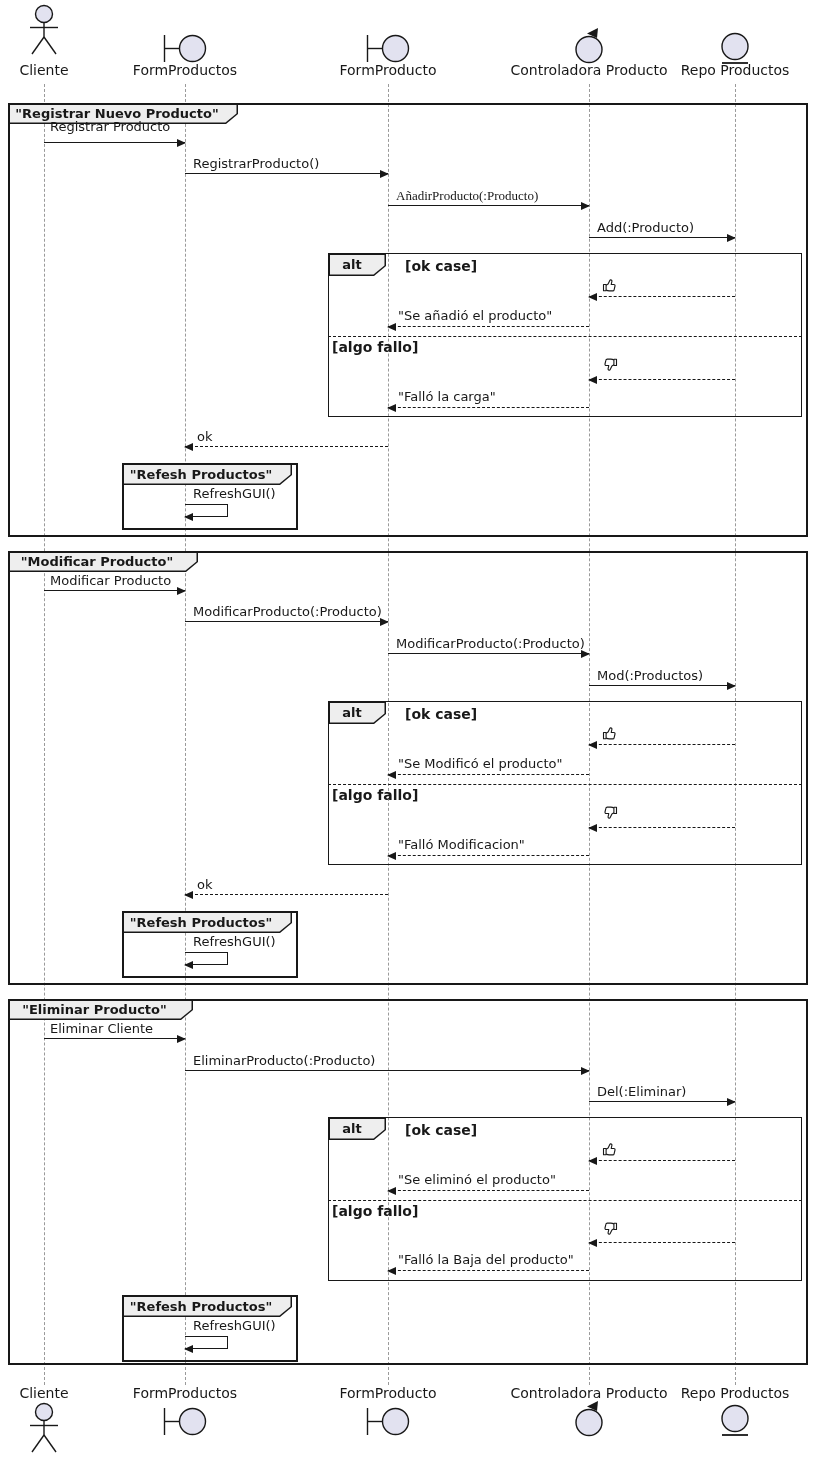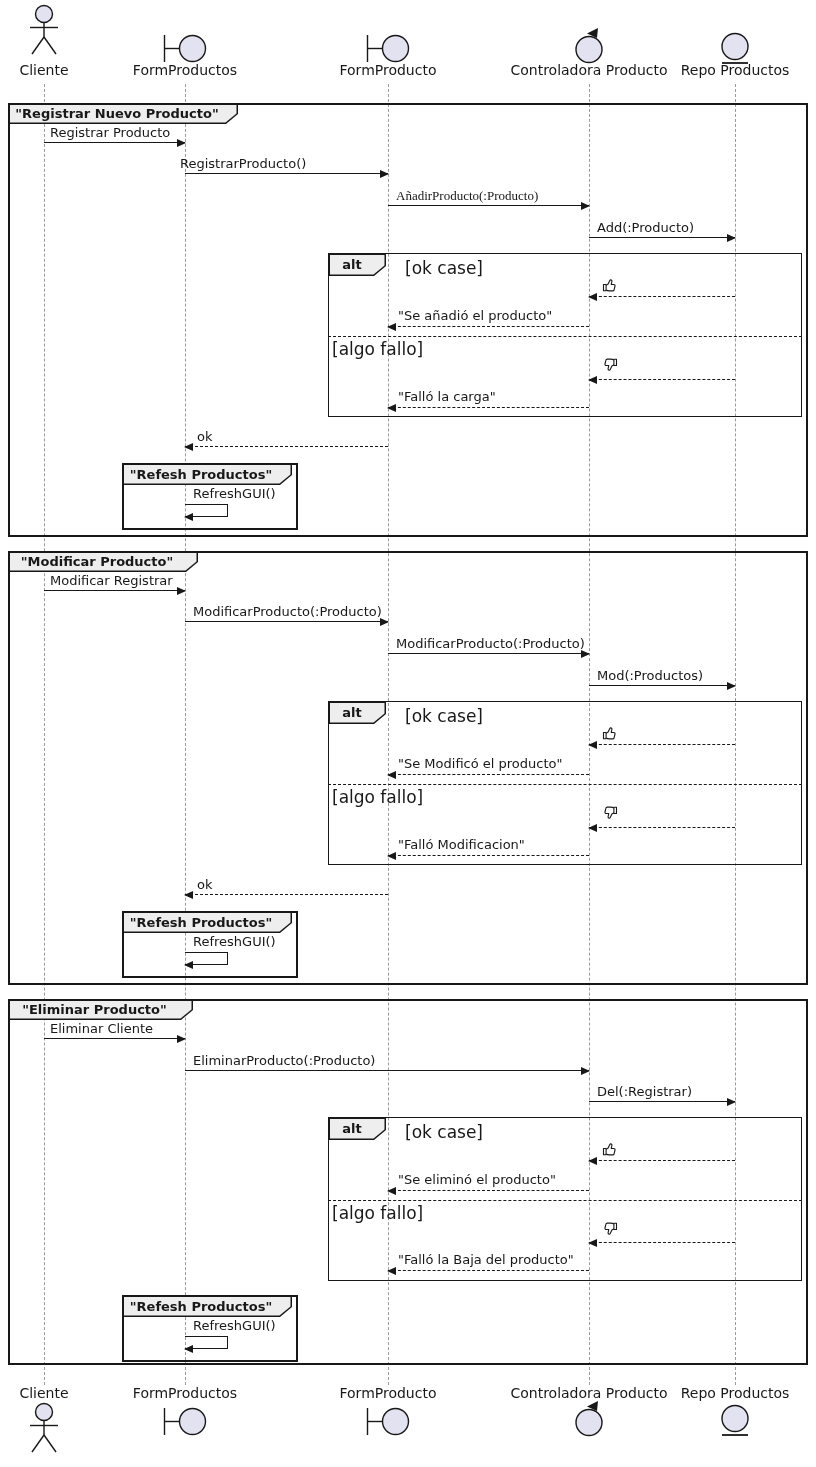--- a/index.html
+++ b/index.html
@@ -15,21 +15,21 @@
   .tabL{position:absolute;inset:0;display:flex;align-items:center;justify-content:center;
         font-weight:bold;font-size:13px;padding-right:12px;white-space:nowrap;}
   .tabL.op{padding-right:10px;}
   .msg{position:absolute;font-size:13px;white-space:nowrap;}
   .arr{position:absolute;height:0;border-top:1px solid #181818;}
   .arr.d{border-top-style:dashed;}
   .h{position:absolute;width:0;height:0;border-top:4px solid transparent;border-bottom:4px solid transparent;}
   .h.r{right:-1px;top:-4.5px;border-left:9px solid #181818;}
   .h.l{left:-1px;top:-4.5px;border-right:9px solid #181818;}
   .h.lb{left:-1px;bottom:-4.5px;border-right:9px solid #181818;}
-  .guard{position:absolute;font-size:17px;font-weight:normal;white-space:nowrap;}
+  .guard{position:absolute;font-size:14px;font-weight:bold;white-space:nowrap;}
   .divider{position:absolute;height:0;border-top:1px dashed #181818;}
   .selfloop{position:absolute;border:1px solid #181818;border-left:none;box-sizing:border-box;}
   .icon{position:absolute;}
   svg{display:block;}
 </style>
 </head>
 <body>
 
 <div class="stage">
 
@@ -79,26 +79,26 @@
   <div class="pname" style="left:388px;top:62px;">FormProducto</div>
   <div class="pname" style="left:589px;top:62px;">Controladora Producto</div>
   <div class="pname" style="left:735px;top:62px;">Repo Productos</div>
 
   <div class="frame" style="left:8px;top:103px;width:800px;height:434px;"></div>
   <div class="tabO" style="left:8px;top:103px;width:230px;height:21px;">
     <div class="tabI"></div>
     <div class="tabL">"Registrar Nuevo Producto"</div>
   </div>
 
-  <div class="msg" style="left:50px;top:125px;">Registrar Producto</div>
+  <div class="msg" style="left:50px;top:119px;">Registrar Producto</div>
   <div class="arr" style="left:44px;top:142px;width:141px;">
       <span class="h r"></span>
     </div>
 
-  <div class="msg" style="left:180px;top:156px;">RegistrarProducto()</div>
+  <div class="msg" style="left:193px;top:156px;">RegistrarProducto()</div>
   <div class="arr" style="left:185px;top:173px;width:203px;">
       <span class="h r"></span>
     </div>
 
   <div class="msg" style="left:396px;top:188px;font-family:Liberation Serif, serif;">AñadirProducto(:Producto)</div>
   <div class="arr" style="left:388px;top:205px;width:201px;">
       <span class="h r"></span>
     </div>
 
   <div class="msg" style="left:597px;top:220px;">Add(:Producto)</div>
@@ -162,21 +162,21 @@
   <div class="selfloop" style="left:185px;top:504px;width:43px;height:13px;">
       <span class="h lb"></span>
     </div>
 
   <div class="frame" style="left:8px;top:551px;width:800px;height:434px;"></div>
   <div class="tabO" style="left:8px;top:551px;width:190px;height:21px;">
     <div class="tabI"></div>
     <div class="tabL">"Modificar Producto"</div>
   </div>
 
-  <div class="msg" style="left:50px;top:573px;">Modificar Registrar</div>
+  <div class="msg" style="left:50px;top:573px;">Modificar Producto</div>
   <div class="arr" style="left:44px;top:590px;width:141px;">
       <span class="h r"></span>
     </div>
 
   <div class="msg" style="left:193px;top:604px;">ModificarProducto(:Producto)</div>
   <div class="arr" style="left:185px;top:621px;width:203px;">
       <span class="h r"></span>
     </div>
 
   <div class="msg" style="left:396px;top:636px;">ModificarProducto(:Producto)</div>
@@ -255,21 +255,21 @@
   <div class="msg" style="left:50px;top:1021px;">Eliminar Cliente</div>
   <div class="arr" style="left:44px;top:1038px;width:141px;">
       <span class="h r"></span>
     </div>
 
   <div class="msg" style="left:193px;top:1053px;">EliminarProducto(:Producto)</div>
   <div class="arr" style="left:185px;top:1070px;width:404px;">
       <span class="h r"></span>
     </div>
 
-  <div class="msg" style="left:597px;top:1084px;">Del(:Registrar)</div>
+  <div class="msg" style="left:597px;top:1084px;">Del(:Eliminar)</div>
   <div class="arr" style="left:589px;top:1101px;width:146px;">
       <span class="h r"></span>
     </div>
 
   <div class="frame" style="left:328px;top:1117px;width:474px;height:164px;border-width:1.6px;"></div>
   <div class="tabO" style="left:328px;top:1117px;width:58px;height:23px;">
     <div class="tabI"></div>
     <div class="tabL op">alt</div>
   </div>
   <div class="guard" style="left:405px;top:1122px;">[ok case]</div>

